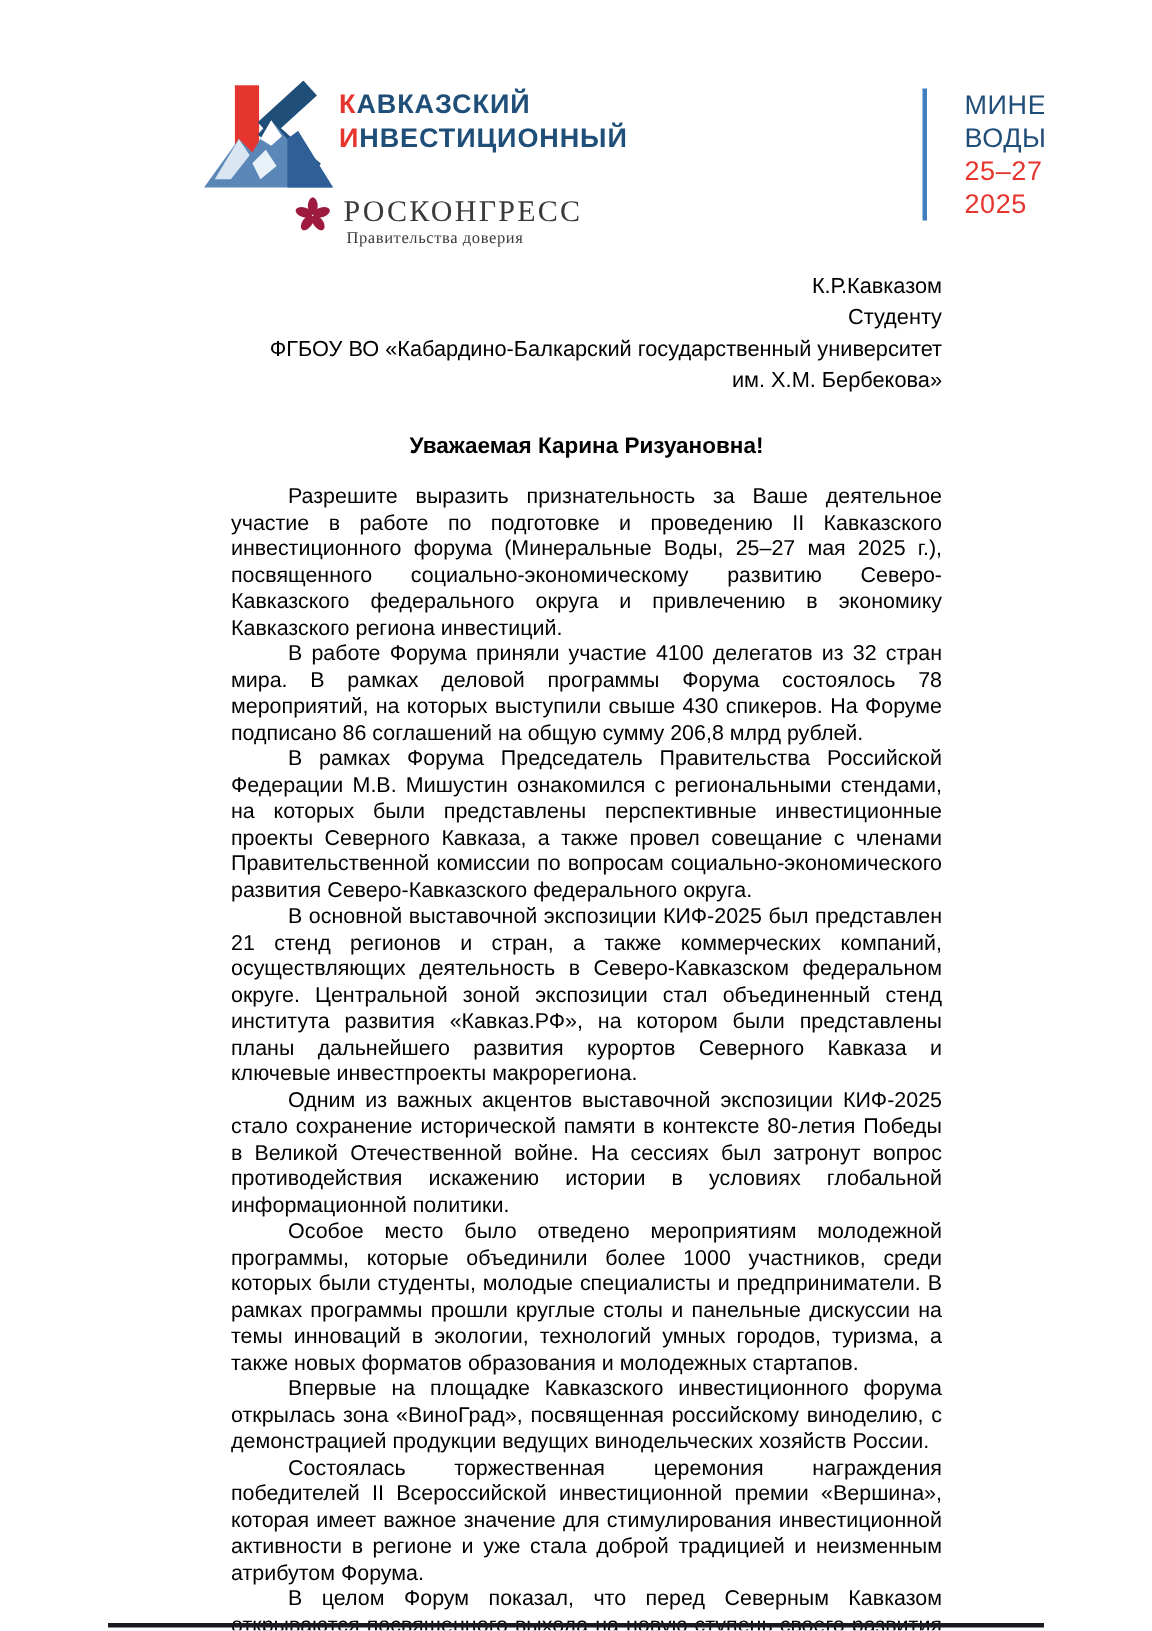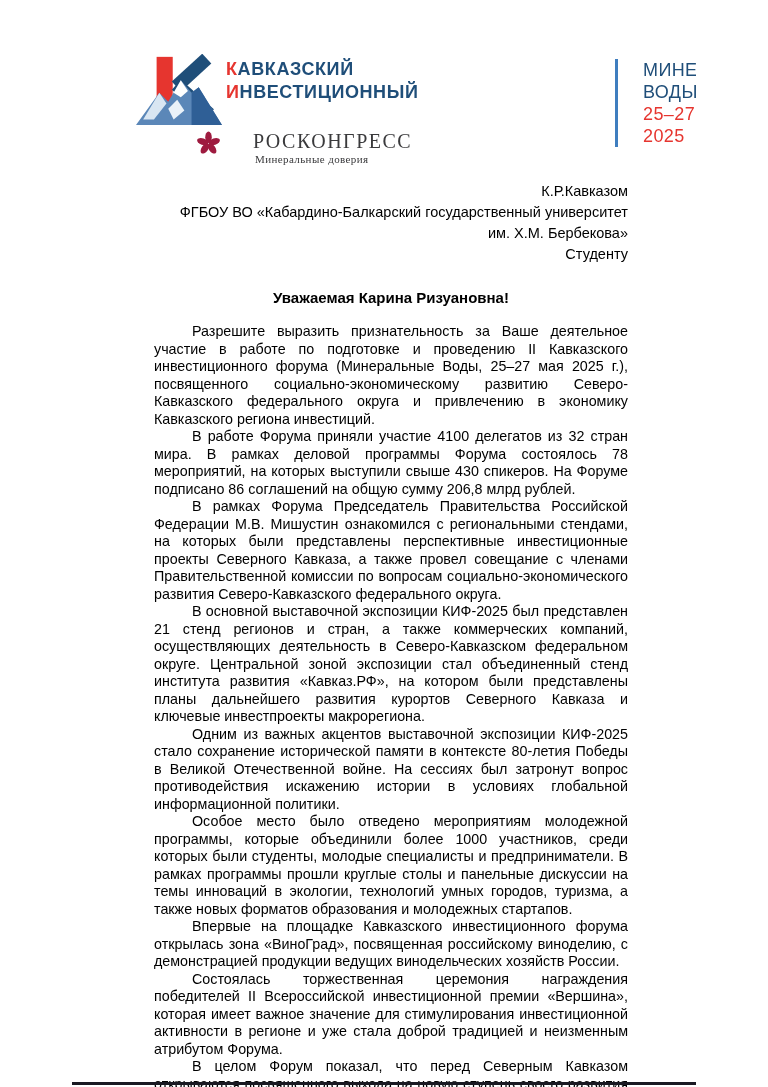--- a/index.html
+++ b/index.html
@@ -32,21 +32,20 @@
   .kif-mark{width:86px;height:72px;flex:0 0 auto;}
   .kif-title{
     margin-left:4px;margin-top:4px;
     font-weight:bold;font-size:18px;line-height:23px;letter-spacing:.6px;
   }
   .kif-title .ini{color:var(--brand-red);}
   .kif-title .rest{color:var(--brand-blue);}
   .roscongress{
     display:flex;align-items:flex-start;
     margin:4px 0 0 60px;
-    gap:24px;
   }
   .rc-icon{width:25px;height:25px;margin-top:1px;flex:0 0 auto;}
   .rc-text{margin-left:8px;}
   .rc-name{
     font-family:"Liberation Serif",serif;
     font-size:20px;line-height:22px;letter-spacing:1.5px;
     color:#3A3A3C;
   }
   .rc-tagline{
     font-family:"Liberation Serif",serif;
@@ -121,42 +120,42 @@
           <g transform="translate(13,13)" fill="#9E1B3F">
             <ellipse cx="0" cy="-6.4" rx="3.4" ry="6"></ellipse>
             <ellipse cx="0" cy="-6.4" rx="3.4" ry="6" transform="rotate(72)"></ellipse>
             <ellipse cx="0" cy="-6.4" rx="3.4" ry="6" transform="rotate(144)"></ellipse>
             <ellipse cx="0" cy="-6.4" rx="3.4" ry="6" transform="rotate(216)"></ellipse>
             <ellipse cx="0" cy="-6.4" rx="3.4" ry="6" transform="rotate(288)"></ellipse>
           </g>
         </svg>
         <div class="rc-text">
           <div class="rc-name">РОСКОНГРЕСС</div>
-          <div class="rc-tagline">Минеральные доверия</div>
+          <div class="rc-tagline">Правительства доверия</div>
         </div>
       </div>
 
     </div>
 
     <div class="lh-right">
       <div class="v-divider"></div>
       <div class="event-text">
         <div class="loc">МИНЕРАЛЬНЫЕ</div>
         <div class="loc">ВОДЫ</div>
         <div class="dates">25–27 МАЯ 2025</div>
       </div>
     </div>
   </header>
 
   <div class="content">
 
     <div class="recipient">
       <div>К.Р.Кавказом</div>
+      <div>Студенту</div>
       <div>ФГБОУ ВО «Кабардино-Балкарский государственный университет им. Х.М. Бербекова»</div>
-      <div>Студенту</div>
     </div>
 
     <div class="salutation">Уважаемая Карина Ризуановна!</div>
 
     <main class="body-text">
       <p>Разрешите выразить признательность за Ваше деятельное участие в работе по подготовке и проведению II Кавказского инвестиционного форума (Минеральные Воды, 25–27 мая 2025 г.), посвященного социально-экономическому развитию Северо-Кавказского федерального округа и привлечению в экономику Кавказского региона инвестиций.</p>
       <p>В работе Форума приняли участие 4100 делегатов из 32 стран мира. В рамках деловой программы Форума состоялось 78 мероприятий, на которых выступили свыше 430 спикеров. На Форуме подписано 86 соглашений на общую сумму 206,8 млрд рублей.</p>
       <p>В рамках Форума Председатель Правительства Российской Федерации М.В. Мишустин ознакомился с региональными стендами, на которых были представлены перспективные инвестиционные проекты Северного Кавказа, а также провел совещание с членами Правительственной комиссии по вопросам социально-экономического развития Северо-Кавказского федерального округа.</p>
       <p>В основной выставочной экспозиции КИФ-2025 был представлен 21 стенд регионов и стран, а также коммерческих компаний, осуществляющих деятельность в Северо-Кавказском федеральном округе. Центральной зоной экспозиции стал объединенный стенд института развития «Кавказ.РФ», на котором были представлены планы дальнейшего развития курортов Северного Кавказа и ключевые инвестпроекты макрорегиона.</p>
       <p>Одним из важных акцентов выставочной экспозиции КИФ-2025 стало сохранение исторической памяти в контексте 80-летия Победы в Великой Отечественной войне. На сессиях был затронут вопрос противодействия искажению истории в условиях глобальной информационной политики.</p>

